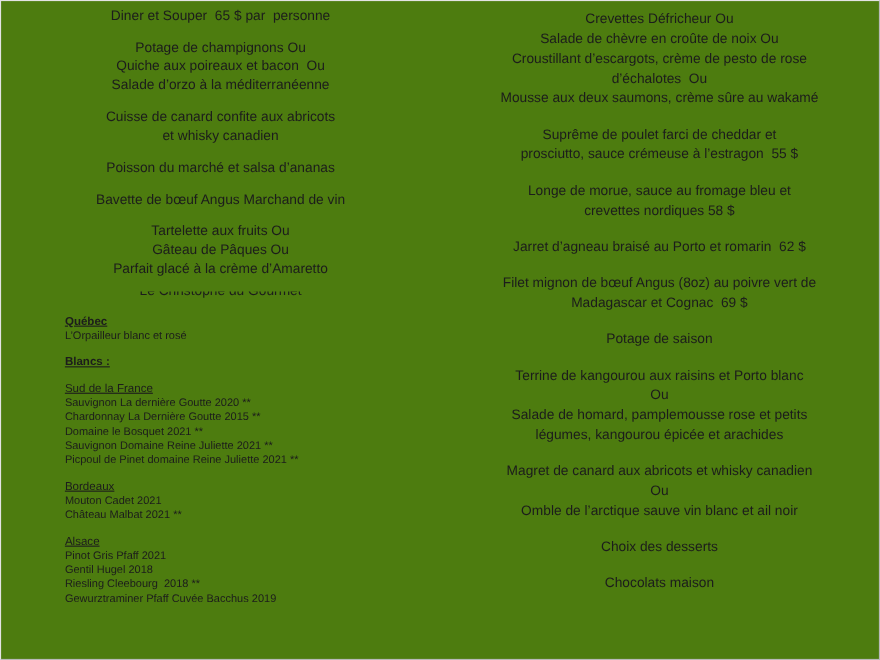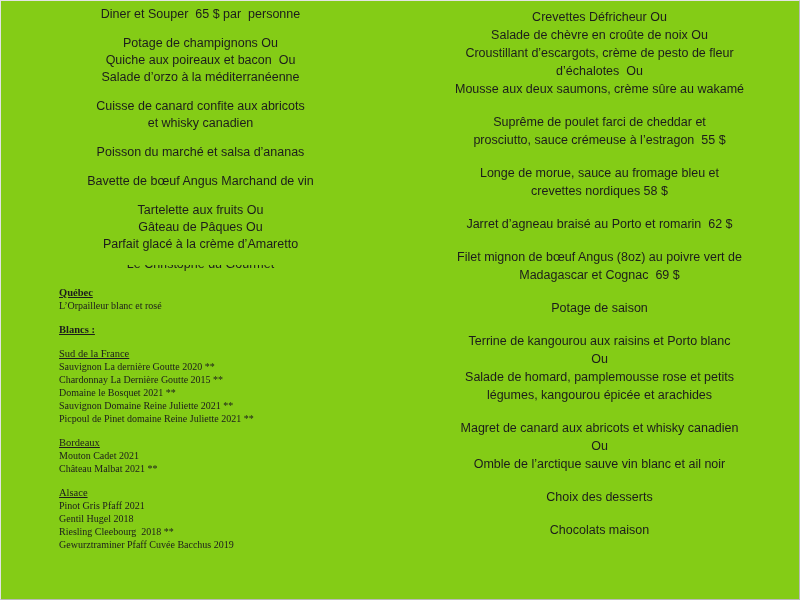--- a/index.html
+++ b/index.html
@@ -1,19 +1,19 @@
 <!DOCTYPE html>
 <html><head>
 <meta charset="utf-8">
 <style>
   html,body{margin:0;padding:0;background:#ffffff;}
   .page{
     position:relative;
     width:798px;height:598px;
-    background:#84cc16;
+    background:#4d7c0f;
     border:1px solid #e3e3e3;
     border-right-color:#b9b9b9;
     border-bottom-color:#b9b9b9;
     overflow:hidden;
     font-family:"Liberation Sans", sans-serif;
     color:#1c1c1c;
     display:flex;
   }
   .col{width:399px;box-sizing:border-box;}
   .col-left{padding-top:5px;}
@@ -37,21 +37,21 @@
     font-size:12.5px;
     line-height:17px;
     margin-top:-9px;
     white-space:pre;
   }
   .wine-block{
     text-align:left;
     padding-left:58px;
     padding-right:6px;
   }
-  .wine-section{margin-bottom:11px;font-family:Liberation Serif, serif;}
+  .wine-section{margin-bottom:11px;}
   .w-header{
     font-size:10.5px;
     line-height:13px;
     text-decoration:underline;
     white-space:pre;
   }
   .w-header.bold{font-weight:bold;}
   .w-line{
     font-size:10px;
     line-height:13px;
@@ -123,21 +123,21 @@
           <div class="w-line">Gewurztraminer Pfaff Cuvée Bacchus 2019</div>
         </div>
       </div>
   </div>
 
   <div class="col col-right">
     <div id="right-menu" class="menu-block">
         <div class="group">
           <div class="m-line">Crevettes Défricheur Ou</div>
           <div class="m-line">Salade de chèvre en croûte de noix Ou</div>
-          <div class="m-line">Croustillant d’escargots, crème de pesto de fleur</div>
+          <div class="m-line">Croustillant d’escargots, crème de pesto de rose</div>
           <div class="m-line">d’échalotes  Ou</div>
           <div class="m-line">Mousse aux deux saumons, crème sûre au wakamé</div>
         </div>
         <div class="group">
           <div class="m-line">Suprême de poulet farci de cheddar et</div>
           <div class="m-line">prosciutto, sauce crémeuse à l’estragon  55 $</div>
         </div>
         <div class="group">
           <div class="m-line">Longe de morue, sauce au fromage bleu et</div>
           <div class="m-line">crevettes nordiques 58 $</div>

